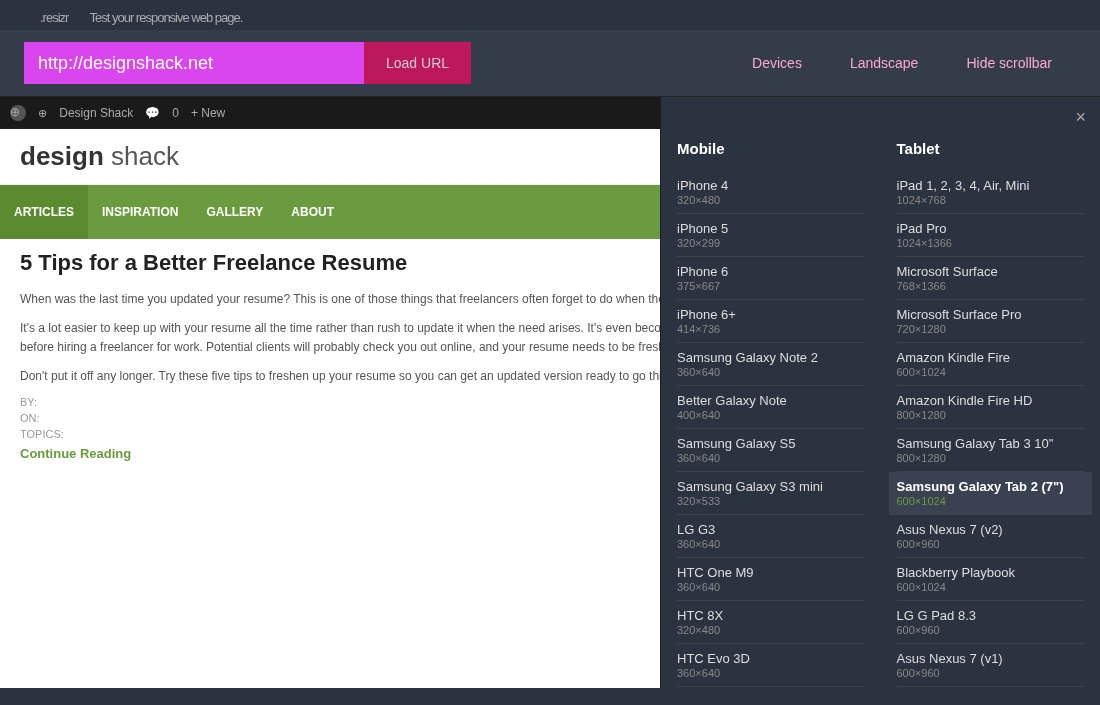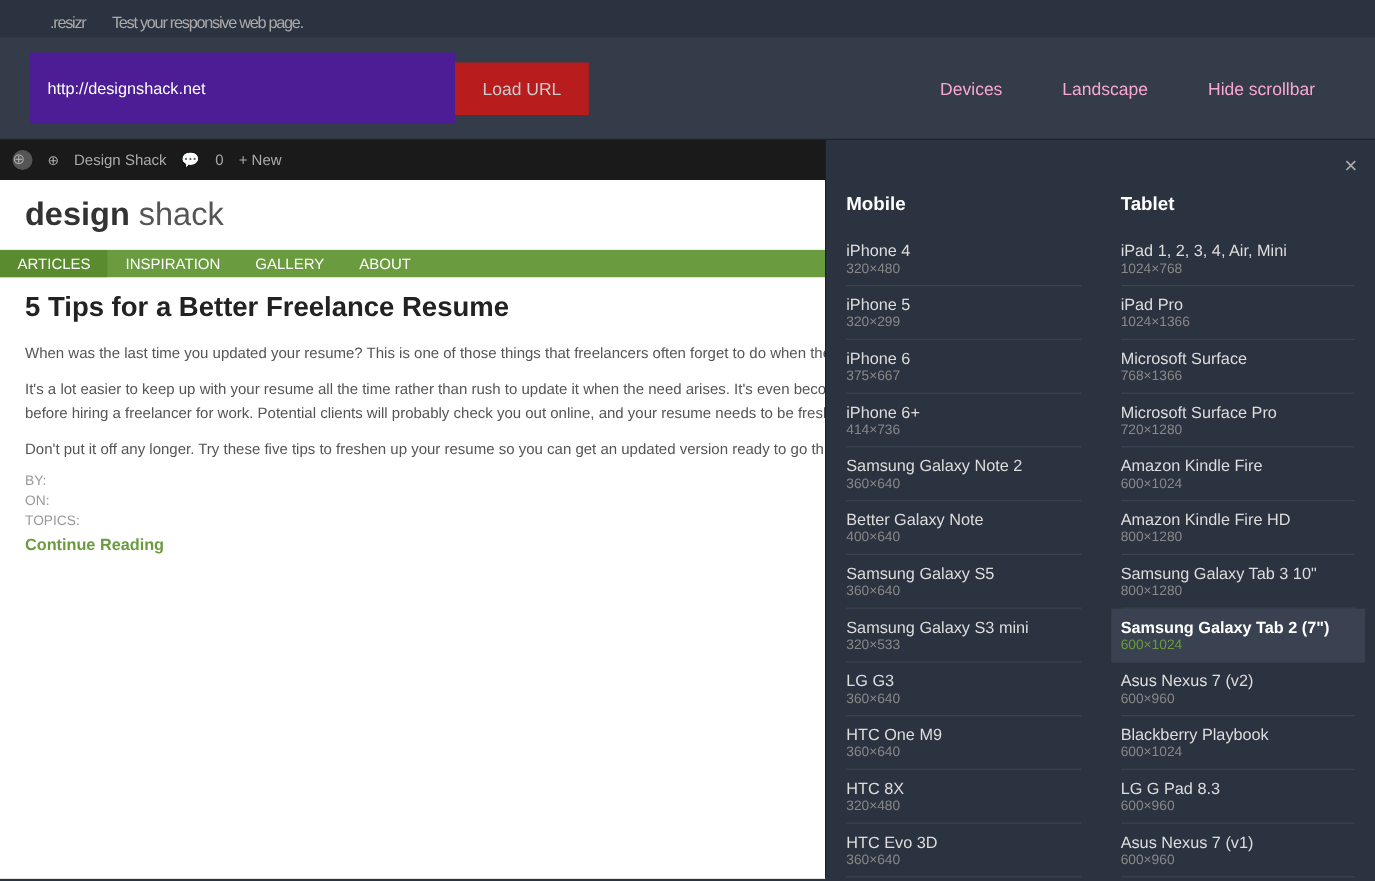--- a/index.html
+++ b/index.html
@@ -5,39 +5,39 @@
     * { box-sizing: border-box; margin: 0; padding: 0; }
     body { font-family: 'Helvetica Neue', Arial, sans-serif; background: #2c3340; color: #fff; width: 1100px; height: 705px; overflow: hidden; }
 
     
     .header { background: #2c3340; padding: 2px 24px; display: flex; align-items: center; gap: 20px; }
     .logo { font-size: 22px; color: #fff; font-weight: 300; letter-spacing: -1px; }
     .logo span { color: #aaa; font-size: 13px; margin-left: 16px; font-weight: normal; }
 
     
     .toolbar { background: #343c4a; padding: 12px 24px; display: flex; align-items: center; gap: 0; border-bottom: 1px solid #222; }
-    .url-input { background: #4c1d95; border: none; color: #fff; padding: 10px 14px; font-size: 13px; width: 340px; outline: none; height: 57px; }
-    .load-btn { background: #b91c1c; border: none; color: #ccc; padding: 0 22px; height: 42px; font-size: 14px; cursor: pointer; }
+    .url-input { background: #d946ef; border: none; color: #fff; padding: 10px 14px; font-size: 18px; width: 340px; outline: none; height: 42px; }
+    .load-btn { background: #be185d; border: none; color: #ccc; padding: 0 22px; height: 42px; font-size: 14px; cursor: pointer; }
     .toolbar-right { margin-left: auto; display: flex; gap: 0; }
     .toolbar-btn { background: transparent; border: none; color: #f9a8d4; padding: 10px 24px; font-size: 14px; cursor: pointer; height: 42px; }
 
     
     .content-area { display: flex; position: relative; height: calc(705px - 48px - 66px); }
 
     
     .browser-preview { flex: 1; background: #f0f0f0; overflow: hidden; position: relative; }
     .wp-bar { background: #1a1a1a; color: #aaa; font-size: 12px; padding: 5px 10px; display: flex; align-items: center; gap: 12px; height: 32px; }
     .wp-bar span { color: #aaa; }
     .wp-icon { width: 16px; height: 16px; background: #555; border-radius: 50%; display: inline-block; }
     .site-content { background: #fff; overflow: hidden; height: calc(100% - 32px); }
     .site-header-bar { background: #fff; padding: 12px 20px; border-bottom: 1px solid #eee; display: flex; align-items: center; justify-content: space-between; }
     .site-logo { font-size: 26px; color: #333; font-weight: 700; }
     .site-logo em { font-style: normal; color: #555; font-weight: 300; }
     .site-nav { background: #6a9c3f; padding: 0; display: flex; }
-    .nav-item { color: #fff; font-size: 12px; font-weight: normal; padding: 4px 14px; cursor: pointer; text-align: right; }
+    .nav-item { color: #fff; font-size: 12px; font-weight: bold; padding: 20px 14px; cursor: pointer; text-align: right; }
     .nav-item.active { background: #5a8c2f; }
     .site-body { padding: 10px 20px; background: #fff; }
     .article-title { font-size: 22px; color: #222; margin-bottom: 12px; line-height: 1.3; font-weight: bold; }
     .article-text { font-size: 12px; color: #555; line-height: 1.6; margin-bottom: 10px; }
     .read-more { color: #6a9c3f; font-size: 13px; font-weight: bold; cursor: pointer; }
 
     
     .devices-panel { position: absolute; right: 0; top: 0; width: 440px; background: #2c3340; border-left: 1px solid #1a1f27; height: 100%; overflow-y: auto; z-index: 10; }
     .devices-panel::-webkit-scrollbar { width: 6px; }
     .devices-panel::-webkit-scrollbar-track { background: #1a1f27; }

